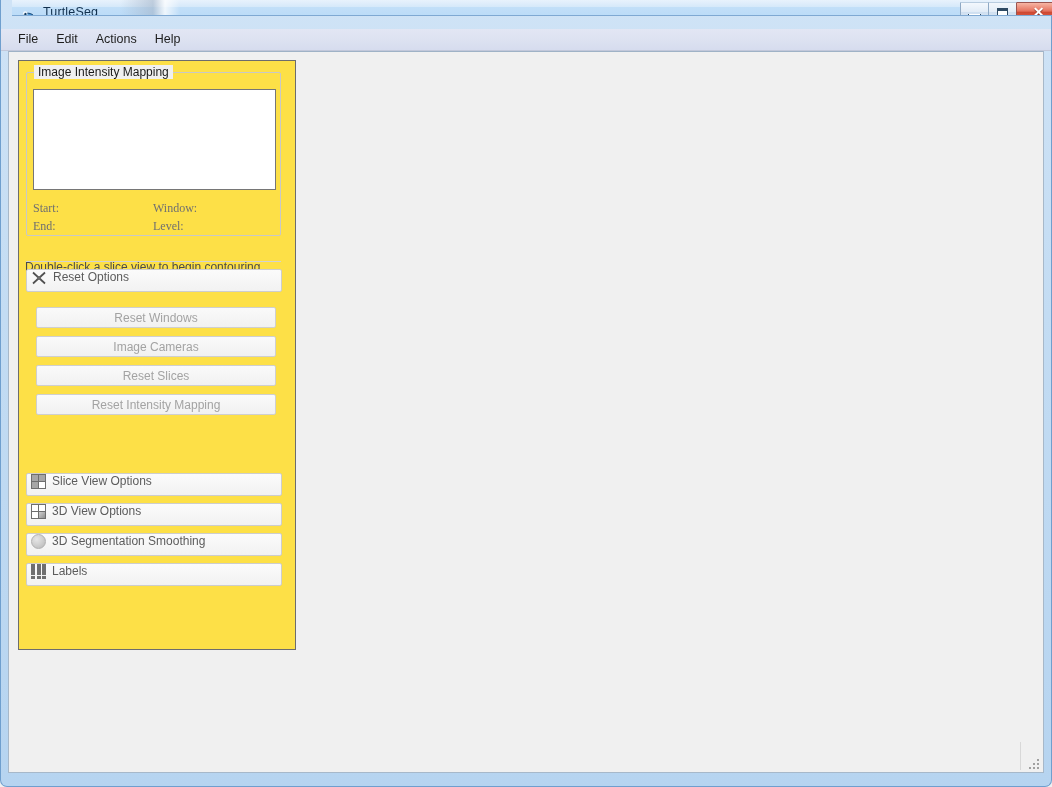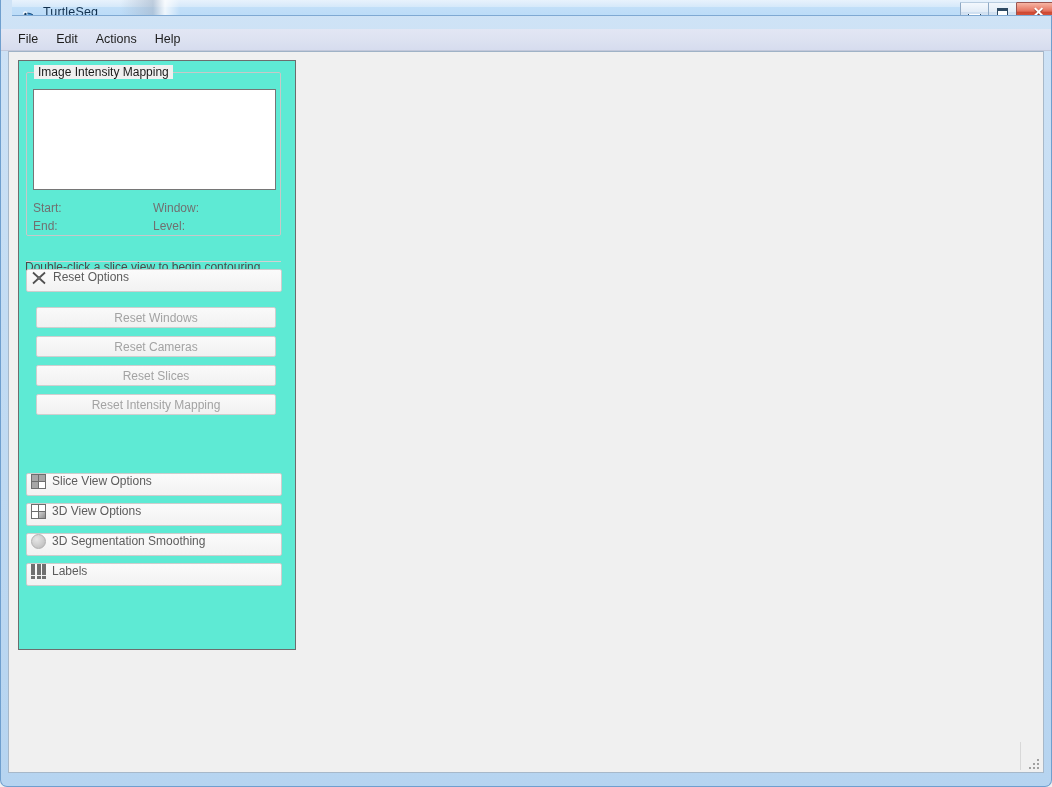--- a/index.html
+++ b/index.html
@@ -166,21 +166,21 @@
   }
 
   
   .left-panel {
     position: absolute;
     left: 9px;
     top: 8px;
     width: 278px;
     height: 590px;
     box-sizing: border-box;
-    background: #5eead4;
+    background: #fde047;
     border: 1px solid #6d6d6d;
   }
 
   
   .groupbox {
     position: absolute;
     left: 7px;
     top: 11px;
     width: 255px;
     height: 164px;
@@ -206,20 +206,21 @@
     height: 101px;
     box-sizing: border-box;
     background: #ffffff;
     border: 1px solid #767676;
   }
   .stat-label {
     position: absolute;
     font-size: 12px;
     color: #707070;
     white-space: nowrap;
+    font-family: Liberation Serif, serif;
   }
 
   
   .hint-text {
     position: absolute;
     left: 6px;
     top: 179px;
     font-size: 12px;
     color: #4a4a4a;
     white-space: nowrap;
@@ -406,21 +407,21 @@
           <g stroke="#4f4f4f" stroke-width="1.7" stroke-linecap="butt">
             <line x1="2" y1="2.5" x2="14" y2="13.5"></line>
             <line x1="14" y1="2.5" x2="2" y2="13.5"></line>
           </g>
           <circle cx="8" cy="8" r="2.1" fill="#6a6a6a"></circle>
         </svg>
         <span class="sec-label">Reset Options</span>
       </div>
 
       <div class="push-btn" style="top:246px;">Reset Windows</div>
-      <div class="push-btn" style="top:275px;">Reset Cameras</div>
+      <div class="push-btn" style="top:275px;">Image Cameras</div>
       <div class="push-btn" style="top:333px;">Reset Intensity Mapping</div>
       <div class="push-btn" style="top:304px;">Reset Slices</div>
 
       <div class="section-header" style="top:412px;">
         <span class="quad">
           <i style="background:#a6a6a6"></i>
             <i style="background:#a6a6a6"></i>
             <i style="background:#a6a6a6"></i>
             <i style="background:#ffffff"></i>
         </span>

